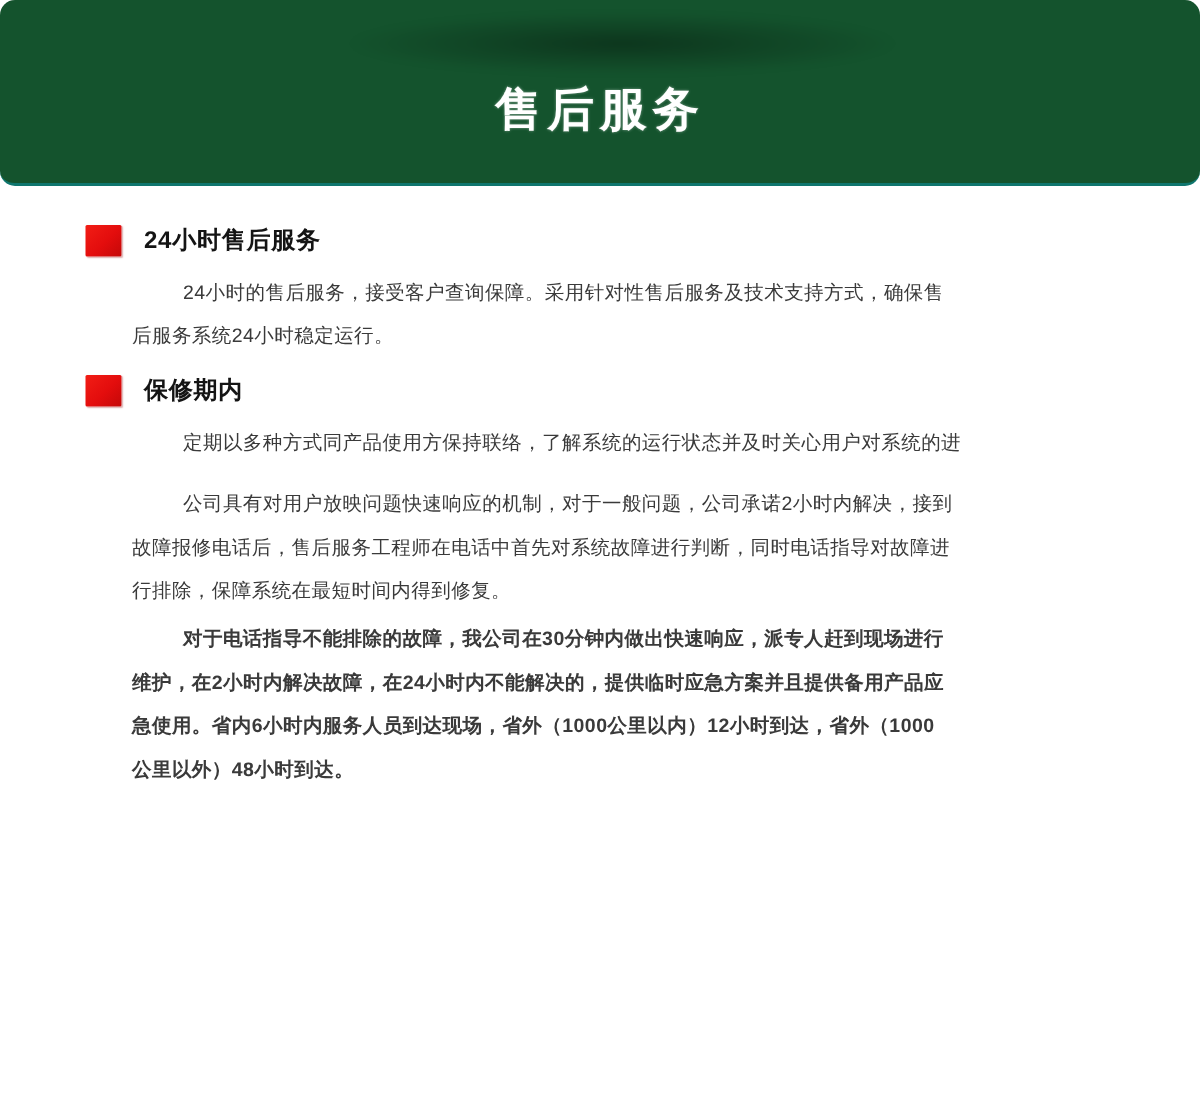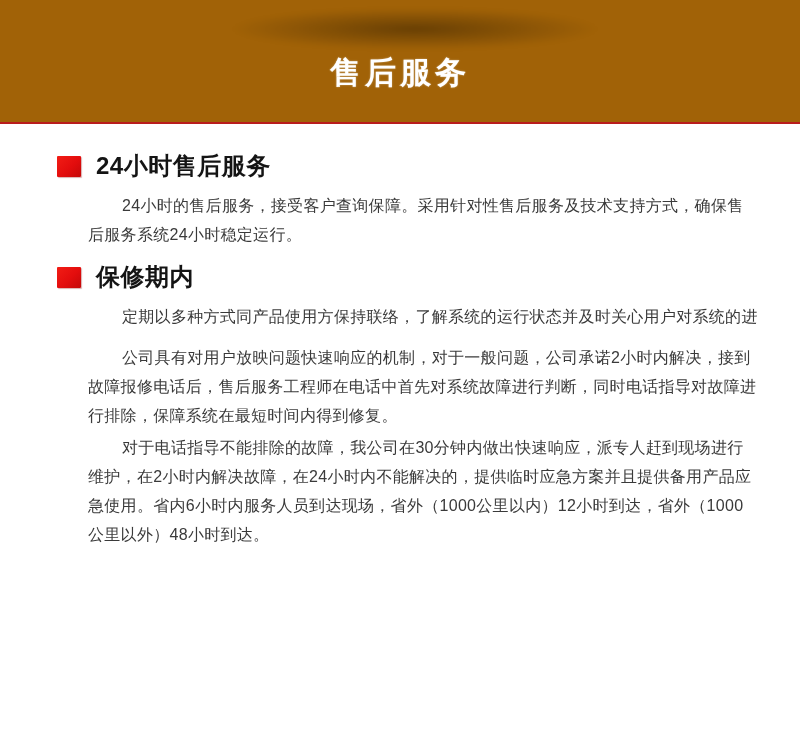--- a/index.html
+++ b/index.html
@@ -10,24 +10,25 @@
   body {
     width: 800px;
     height: 741px;
     overflow: hidden;
     font-family: "Liberation Sans", "DejaVu Sans", sans-serif;
     position: relative;
   }
   
   .header {
     height: 122px;
-    background: #a16207;
-    border-bottom: 2px solid #b91c1c;
+    background: #14532d;
+    border-bottom: 2px solid #0f766e;
     position: relative;
     overflow: hidden;
+    border-radius: 10px;
   }
   .header .watermark {
     position: absolute;
     left: 230px;
     top: 8px;
     width: 370px;
     height: 42px;
     background: radial-gradient(ellipse at center, rgba(0,0,0,0.35) 0%, rgba(0,0,0,0) 70%);
     filter: blur(2px);
   }
@@ -57,33 +58,33 @@
   }
   .bullet {
     width: 24px;
     height: 21px;
     flex: 0 0 24px;
     background: linear-gradient(135deg, #f21d15 0%, #e30d0d 55%, #c40808 100%);
     border-radius: 1px;
     box-shadow: 1px 1px 1px rgba(150,30,30,0.35);
   }
   .section-heading {
-    font-size: 24px;
+    font-size: 16px;
     font-weight: bold;
     color: #141414;
     letter-spacing: 0.5px;
     white-space: nowrap;
     text-align: center;
   }
   .para {
     margin-left: 31px;
   }
-  .para + .para { margin-top: 3px; }
+  .para + .para { margin-top: 3px; font-weight: bold; }
   .line {
-    font-size: 16px;
+    font-size: 13px;
     line-height: 29px;
     color: #3a3a3a;
     letter-spacing: 0.3px;
     white-space: nowrap;
   }
   .line.first { text-indent: 34px; }
 </style>
 </head>
 <body>
 

